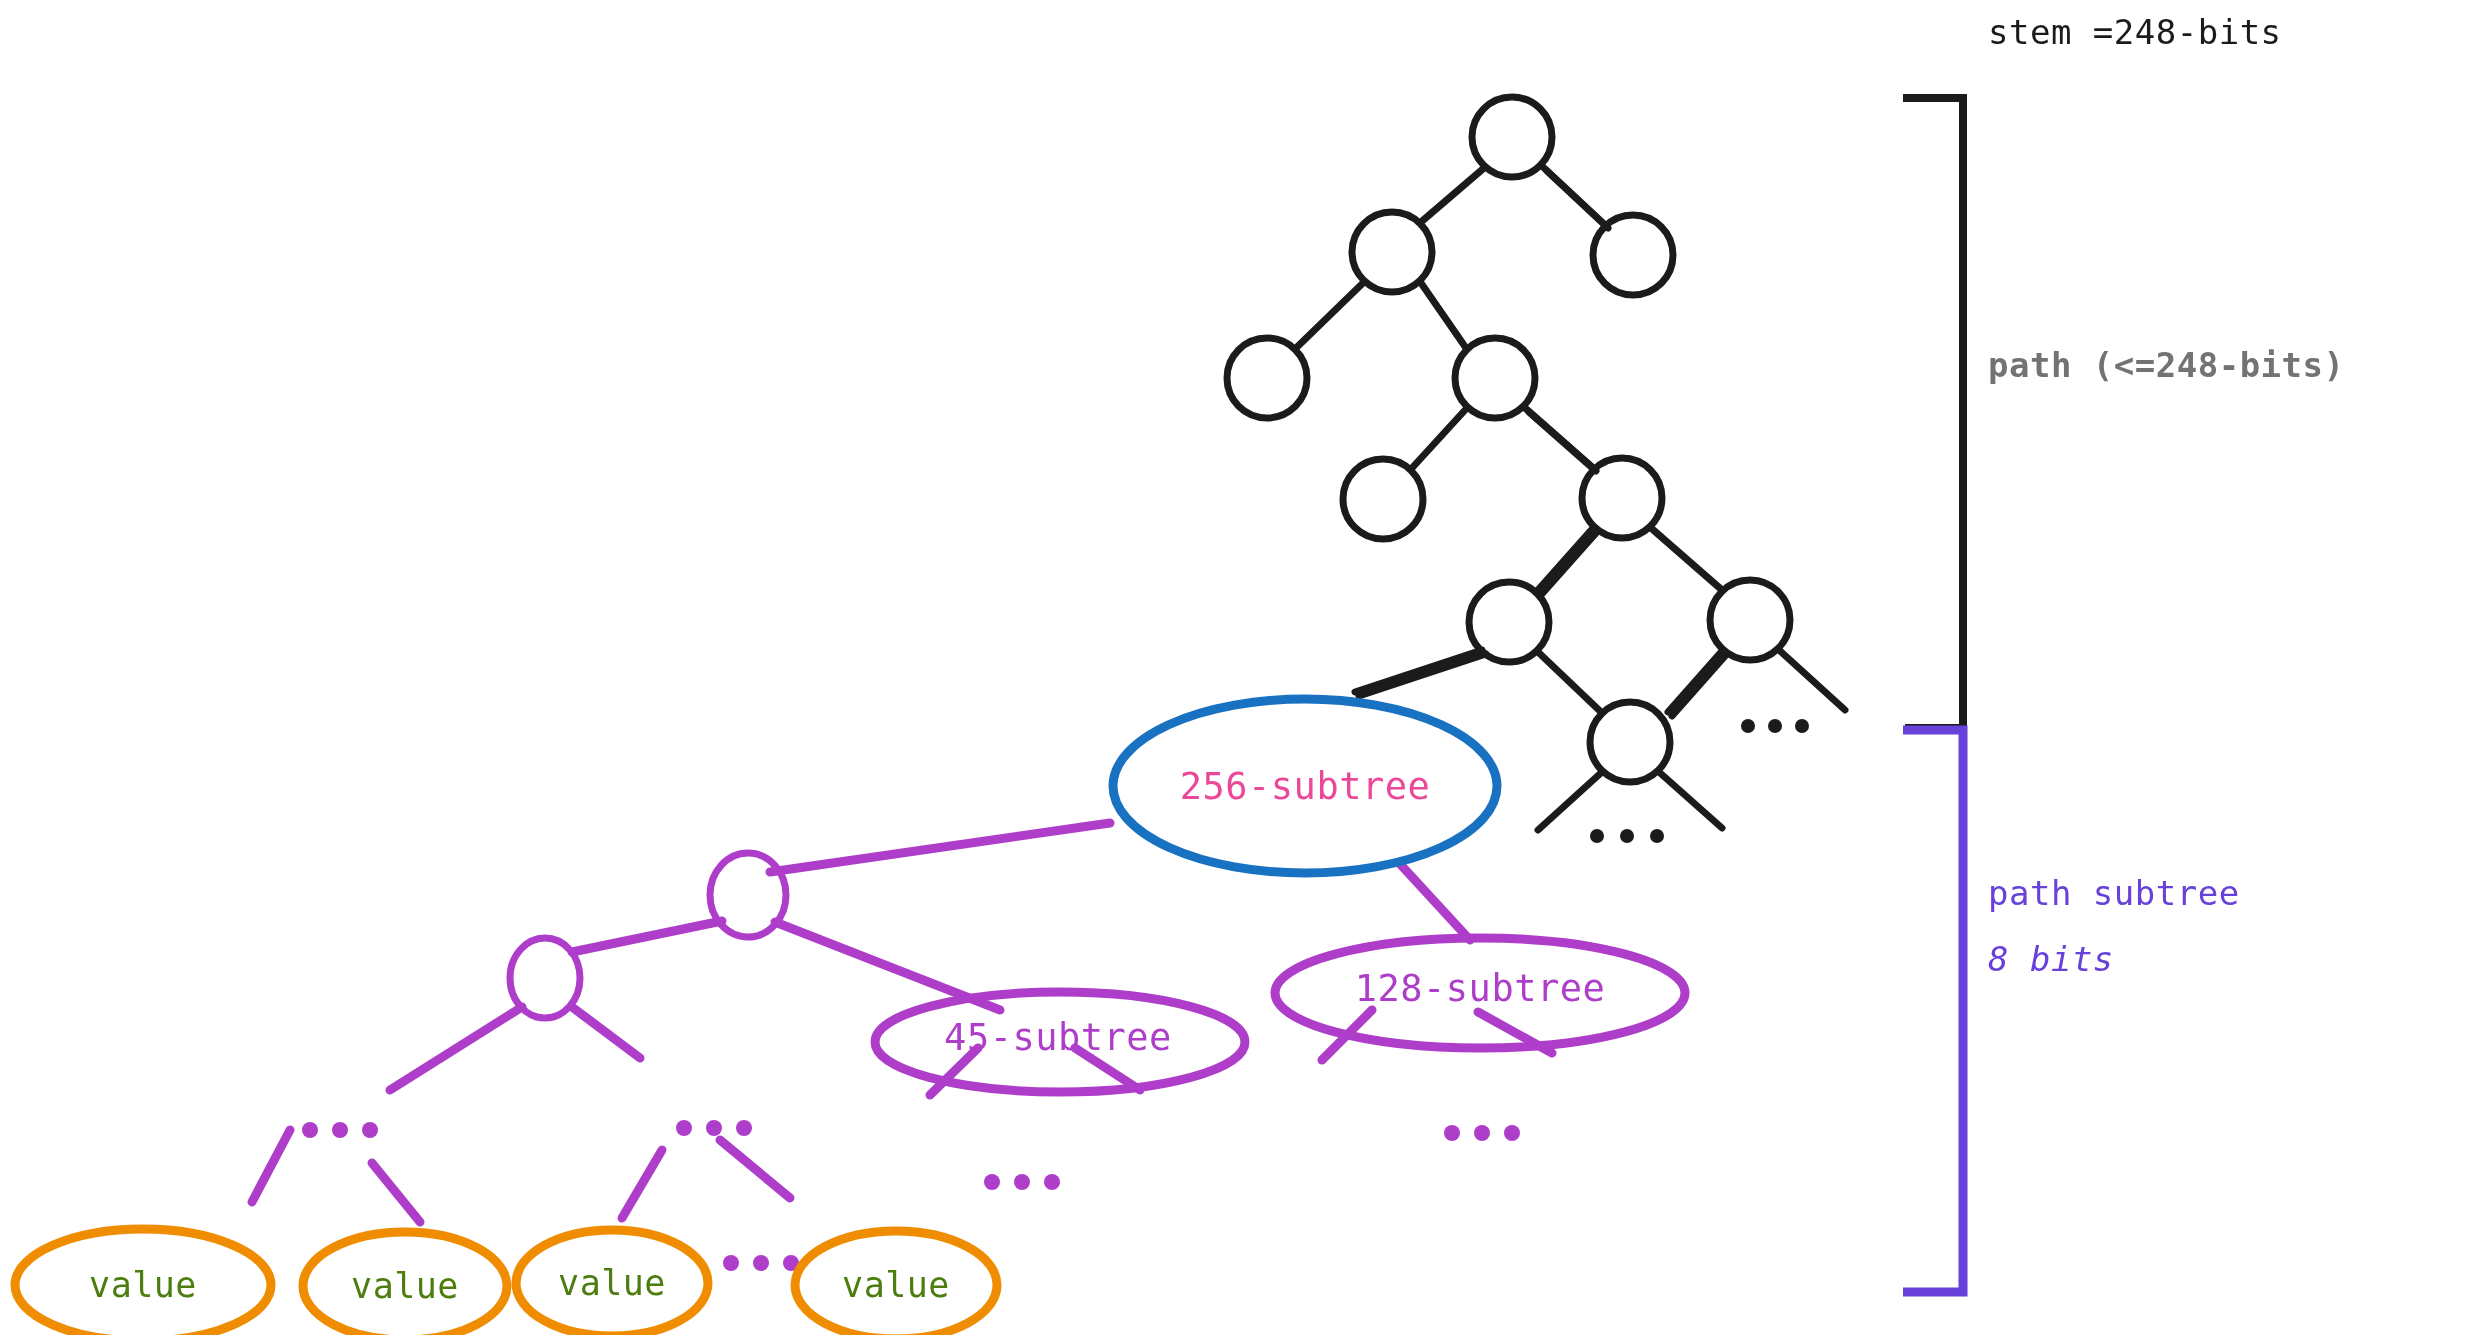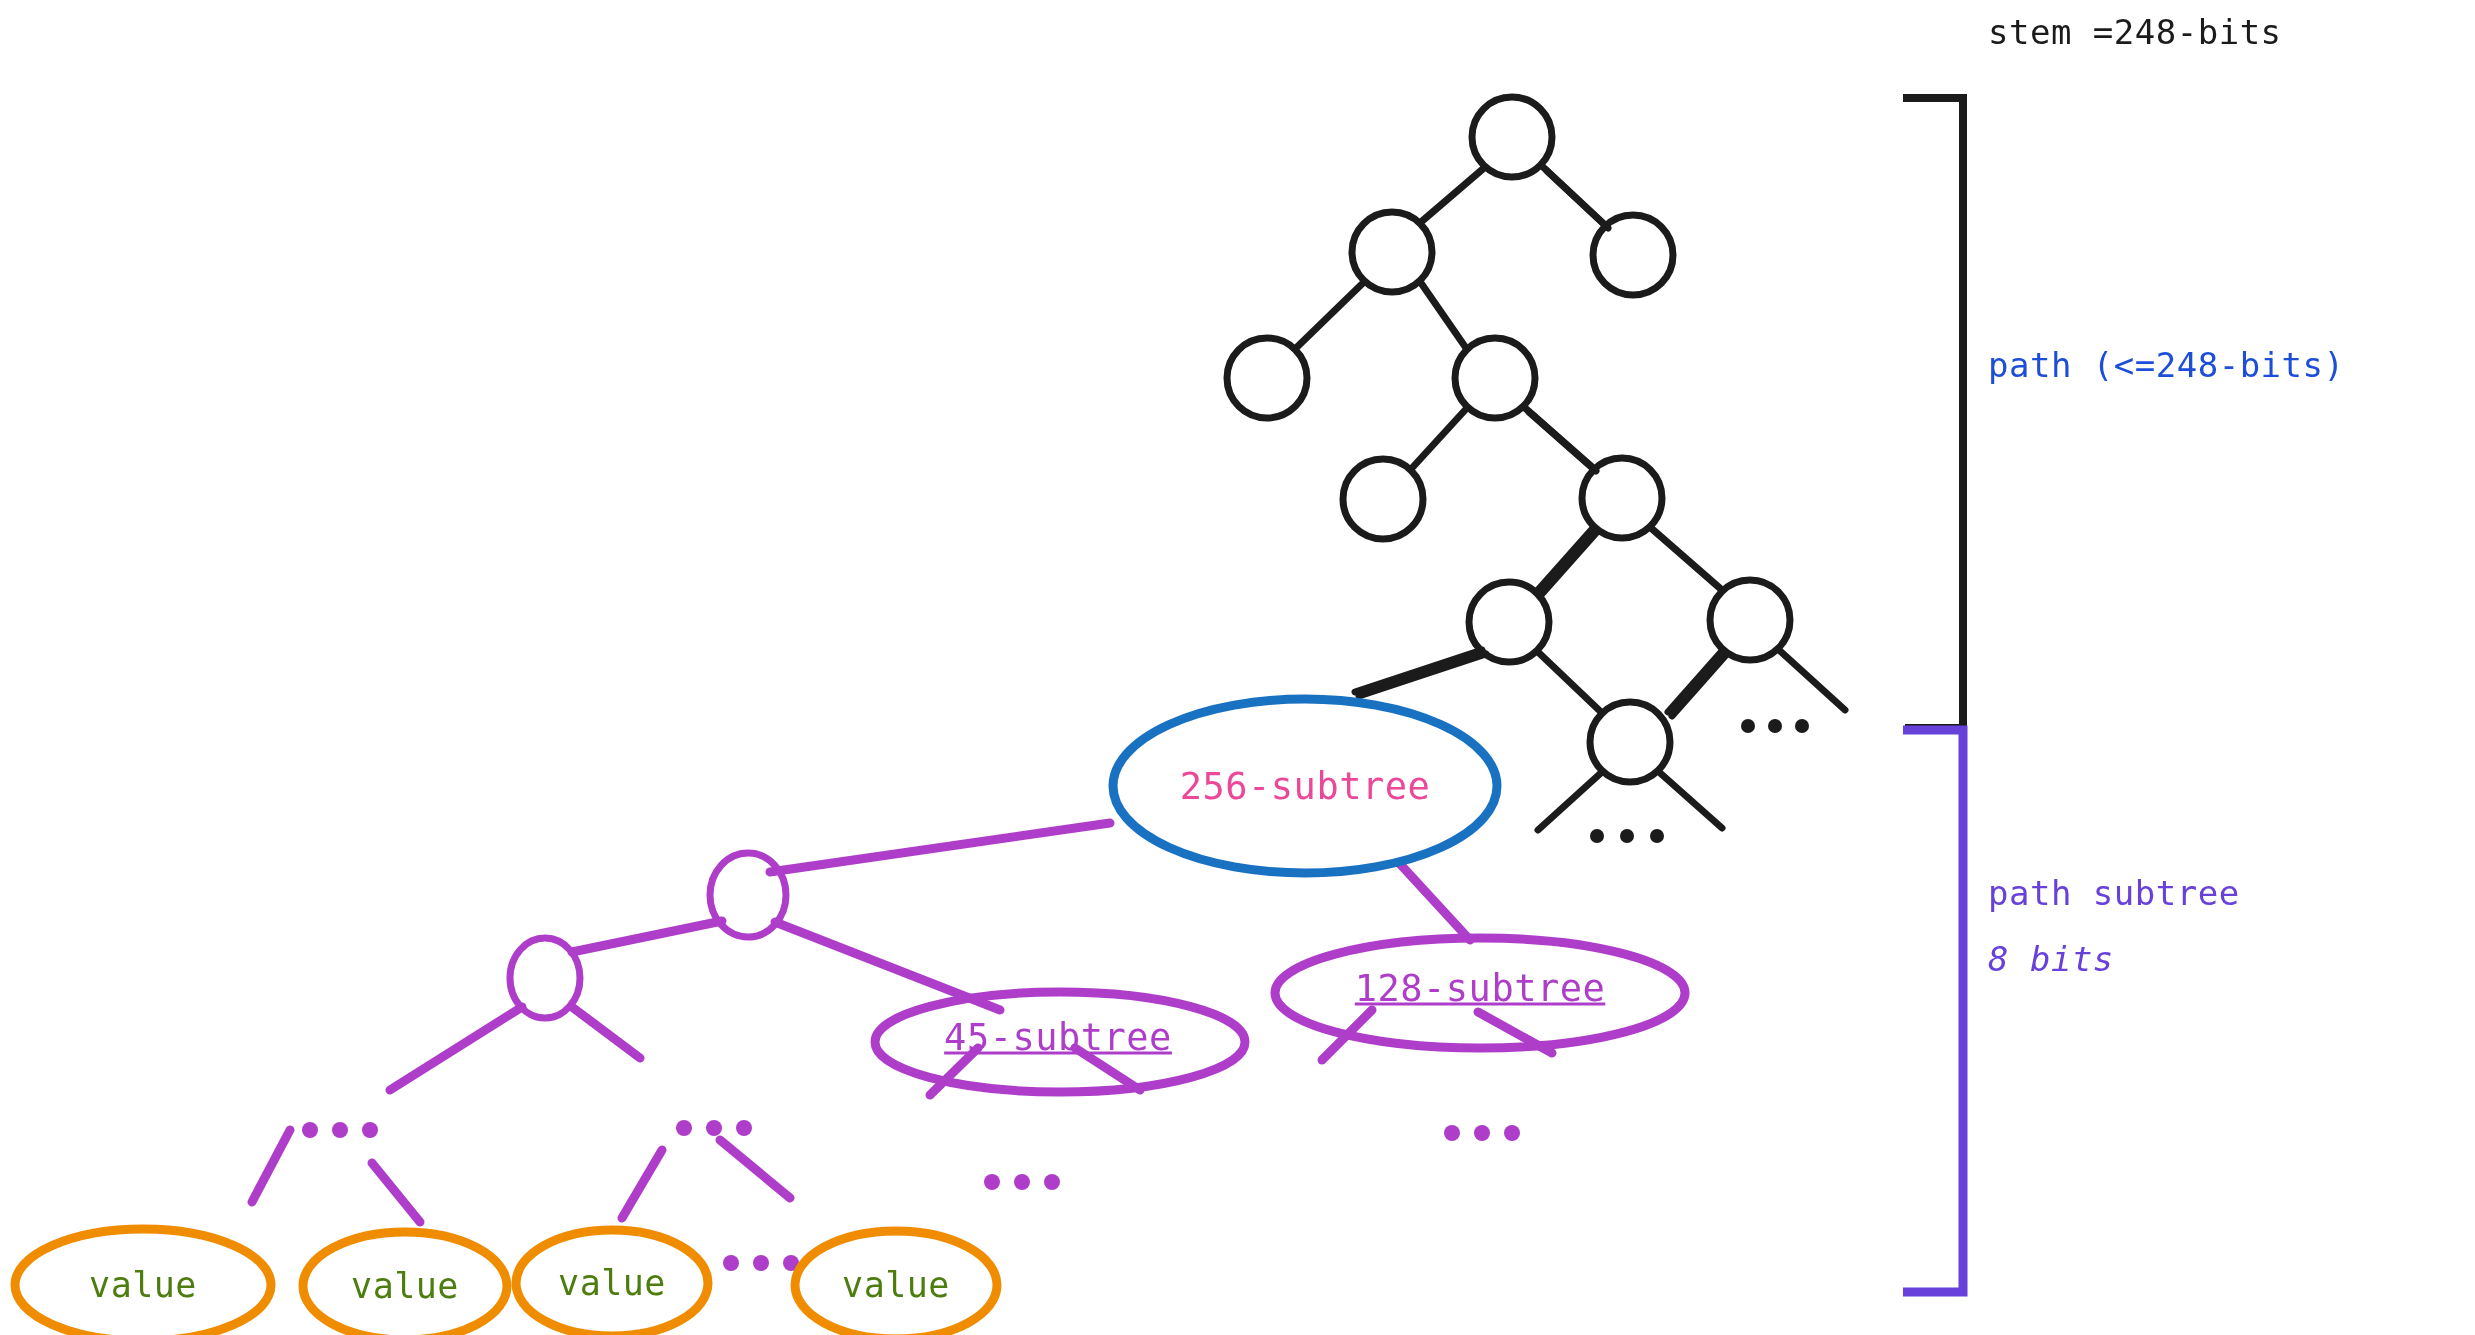--- a/index.html
+++ b/index.html
@@ -81,37 +81,37 @@
     white-space: pre;
     font-family: "DejaVu Sans Mono", "Liberation Mono", monospace;
     letter-spacing: 0.5px;
   }
   .lbl-title {
     font-size: 34px;
     color: #1b1b1b;
   }
   .lbl-path {
     font-size: 34px;
-    color: #1d4ed8;
+    color: #737373;
     line-height: 50px;
+    font-weight: bold;
   }
   .lbl-stemsub {
     font-size: 34px;
     color: #6741d9;
     line-height: 62px;
   }
   .lbl-blue {
     font-size: 37px;
     color: #ec4899;
     text-align: center;
   }
   .lbl-purple {
     font-size: 37px;
     color: #ae3ec9;
-    text-decoration: underline;
   }
   .lbl-orange {
     font-size: 35px;
     color: #4d7c0f;
     text-align: center;
   }
   .ctr {
     transform: translate(-50%, -50%);
   }
 </style>

